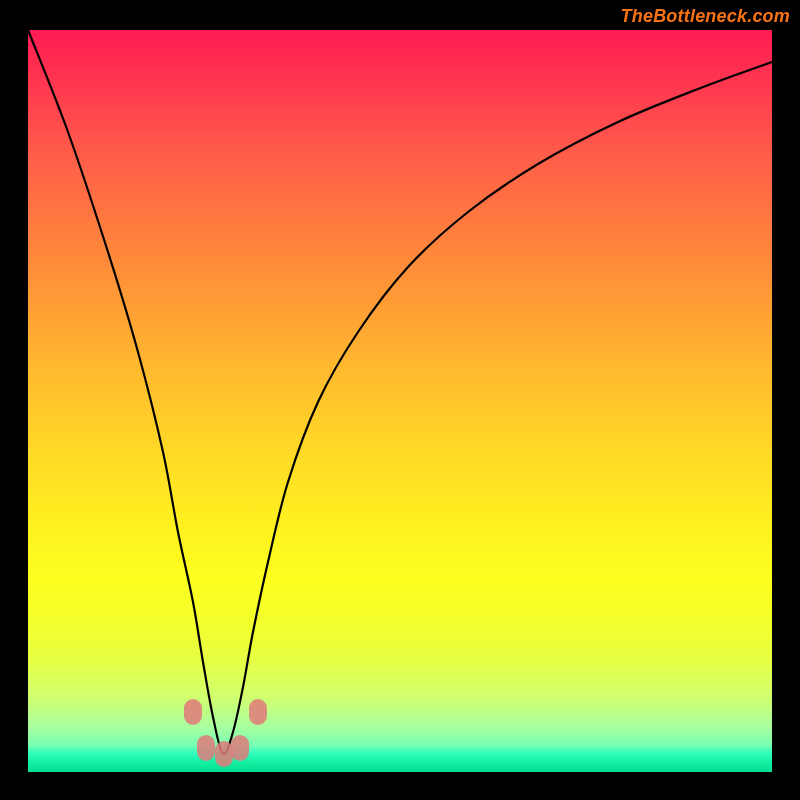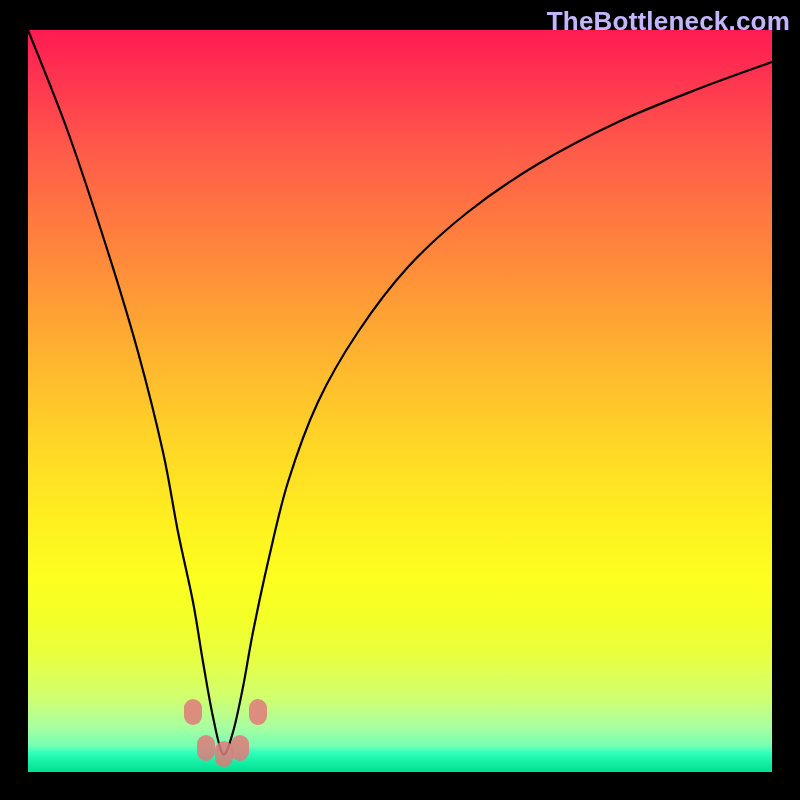--- a/index.html
+++ b/index.html
@@ -14,25 +14,26 @@
   .frame {
     position: relative;
     width: 800px;
     height: 800px;
     background: #000;
   }
   .watermark {
     position: absolute;
     top: 6px;
     right: 10px;
-    color: #c4b5fd;
-    font-size: 26px;
+    color: #f97316;
+    font-size: 18px;
     font-weight: 600;
     letter-spacing: 0.2px;
     z-index: 10;
+    font-style: italic;
   }
   .plot-area {
     position: absolute;
     left: 28px;
     top: 30px;
     width: 744px;
     height: 742px;
     
     background:
       linear-gradient(to bottom,

